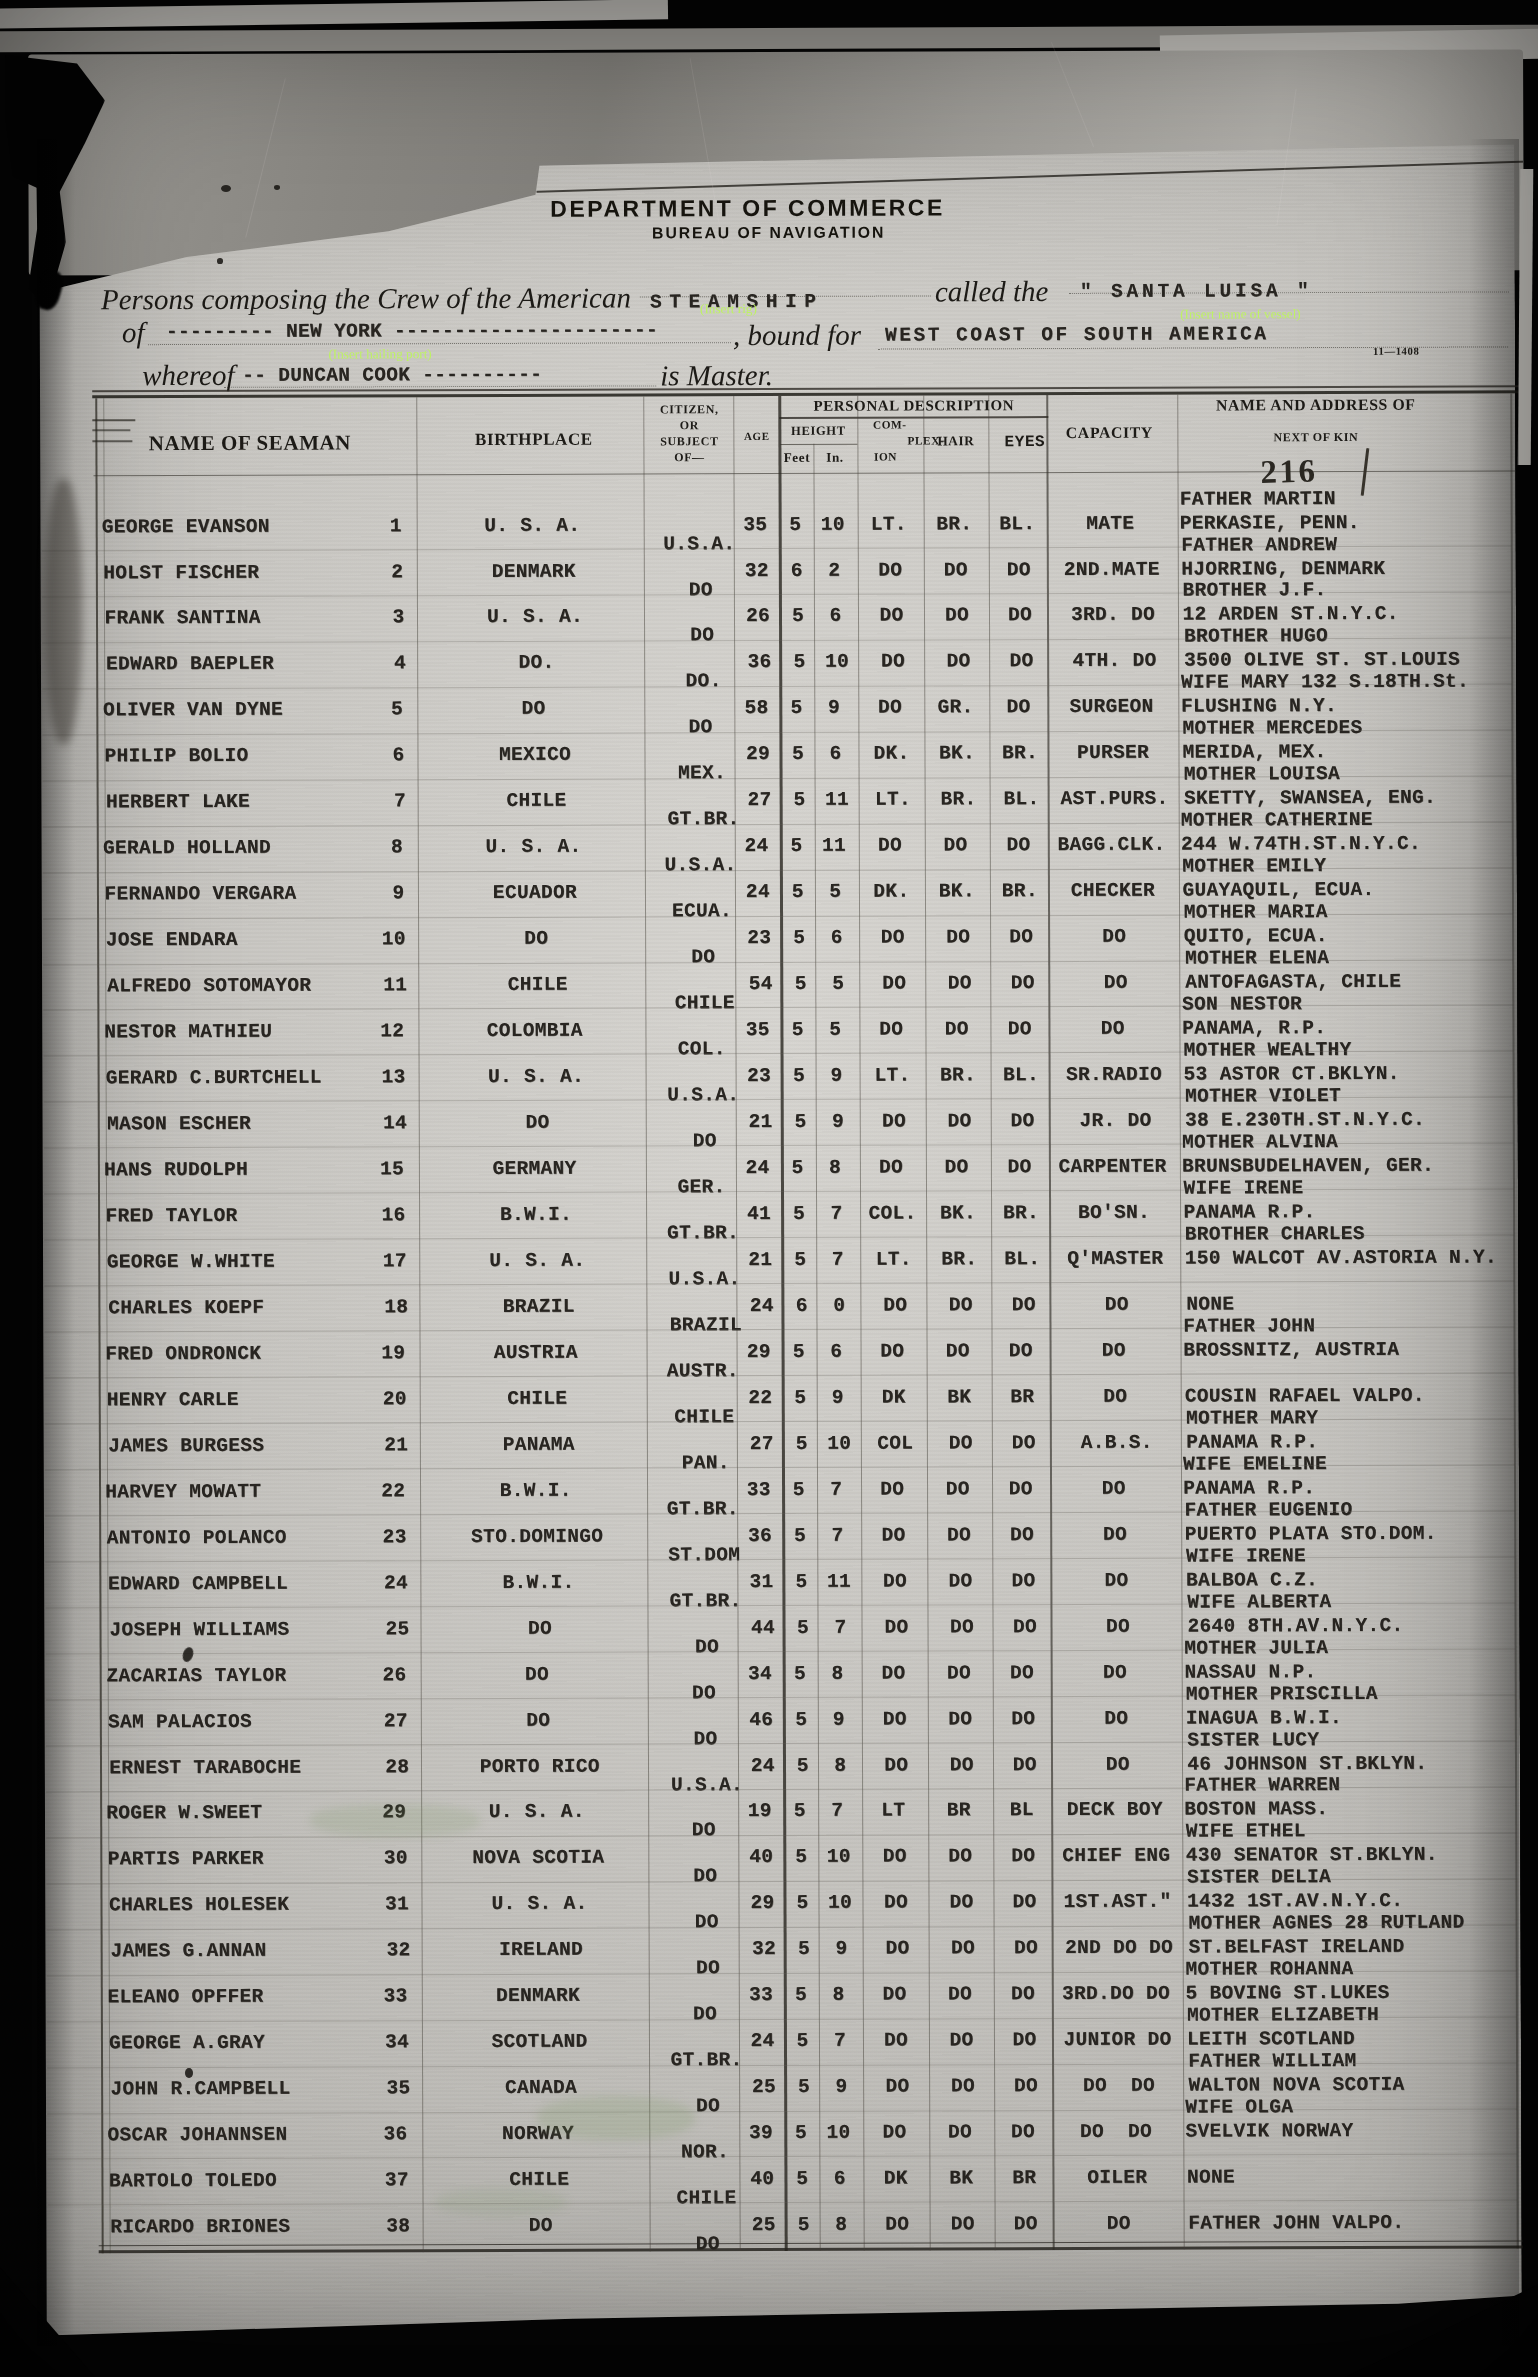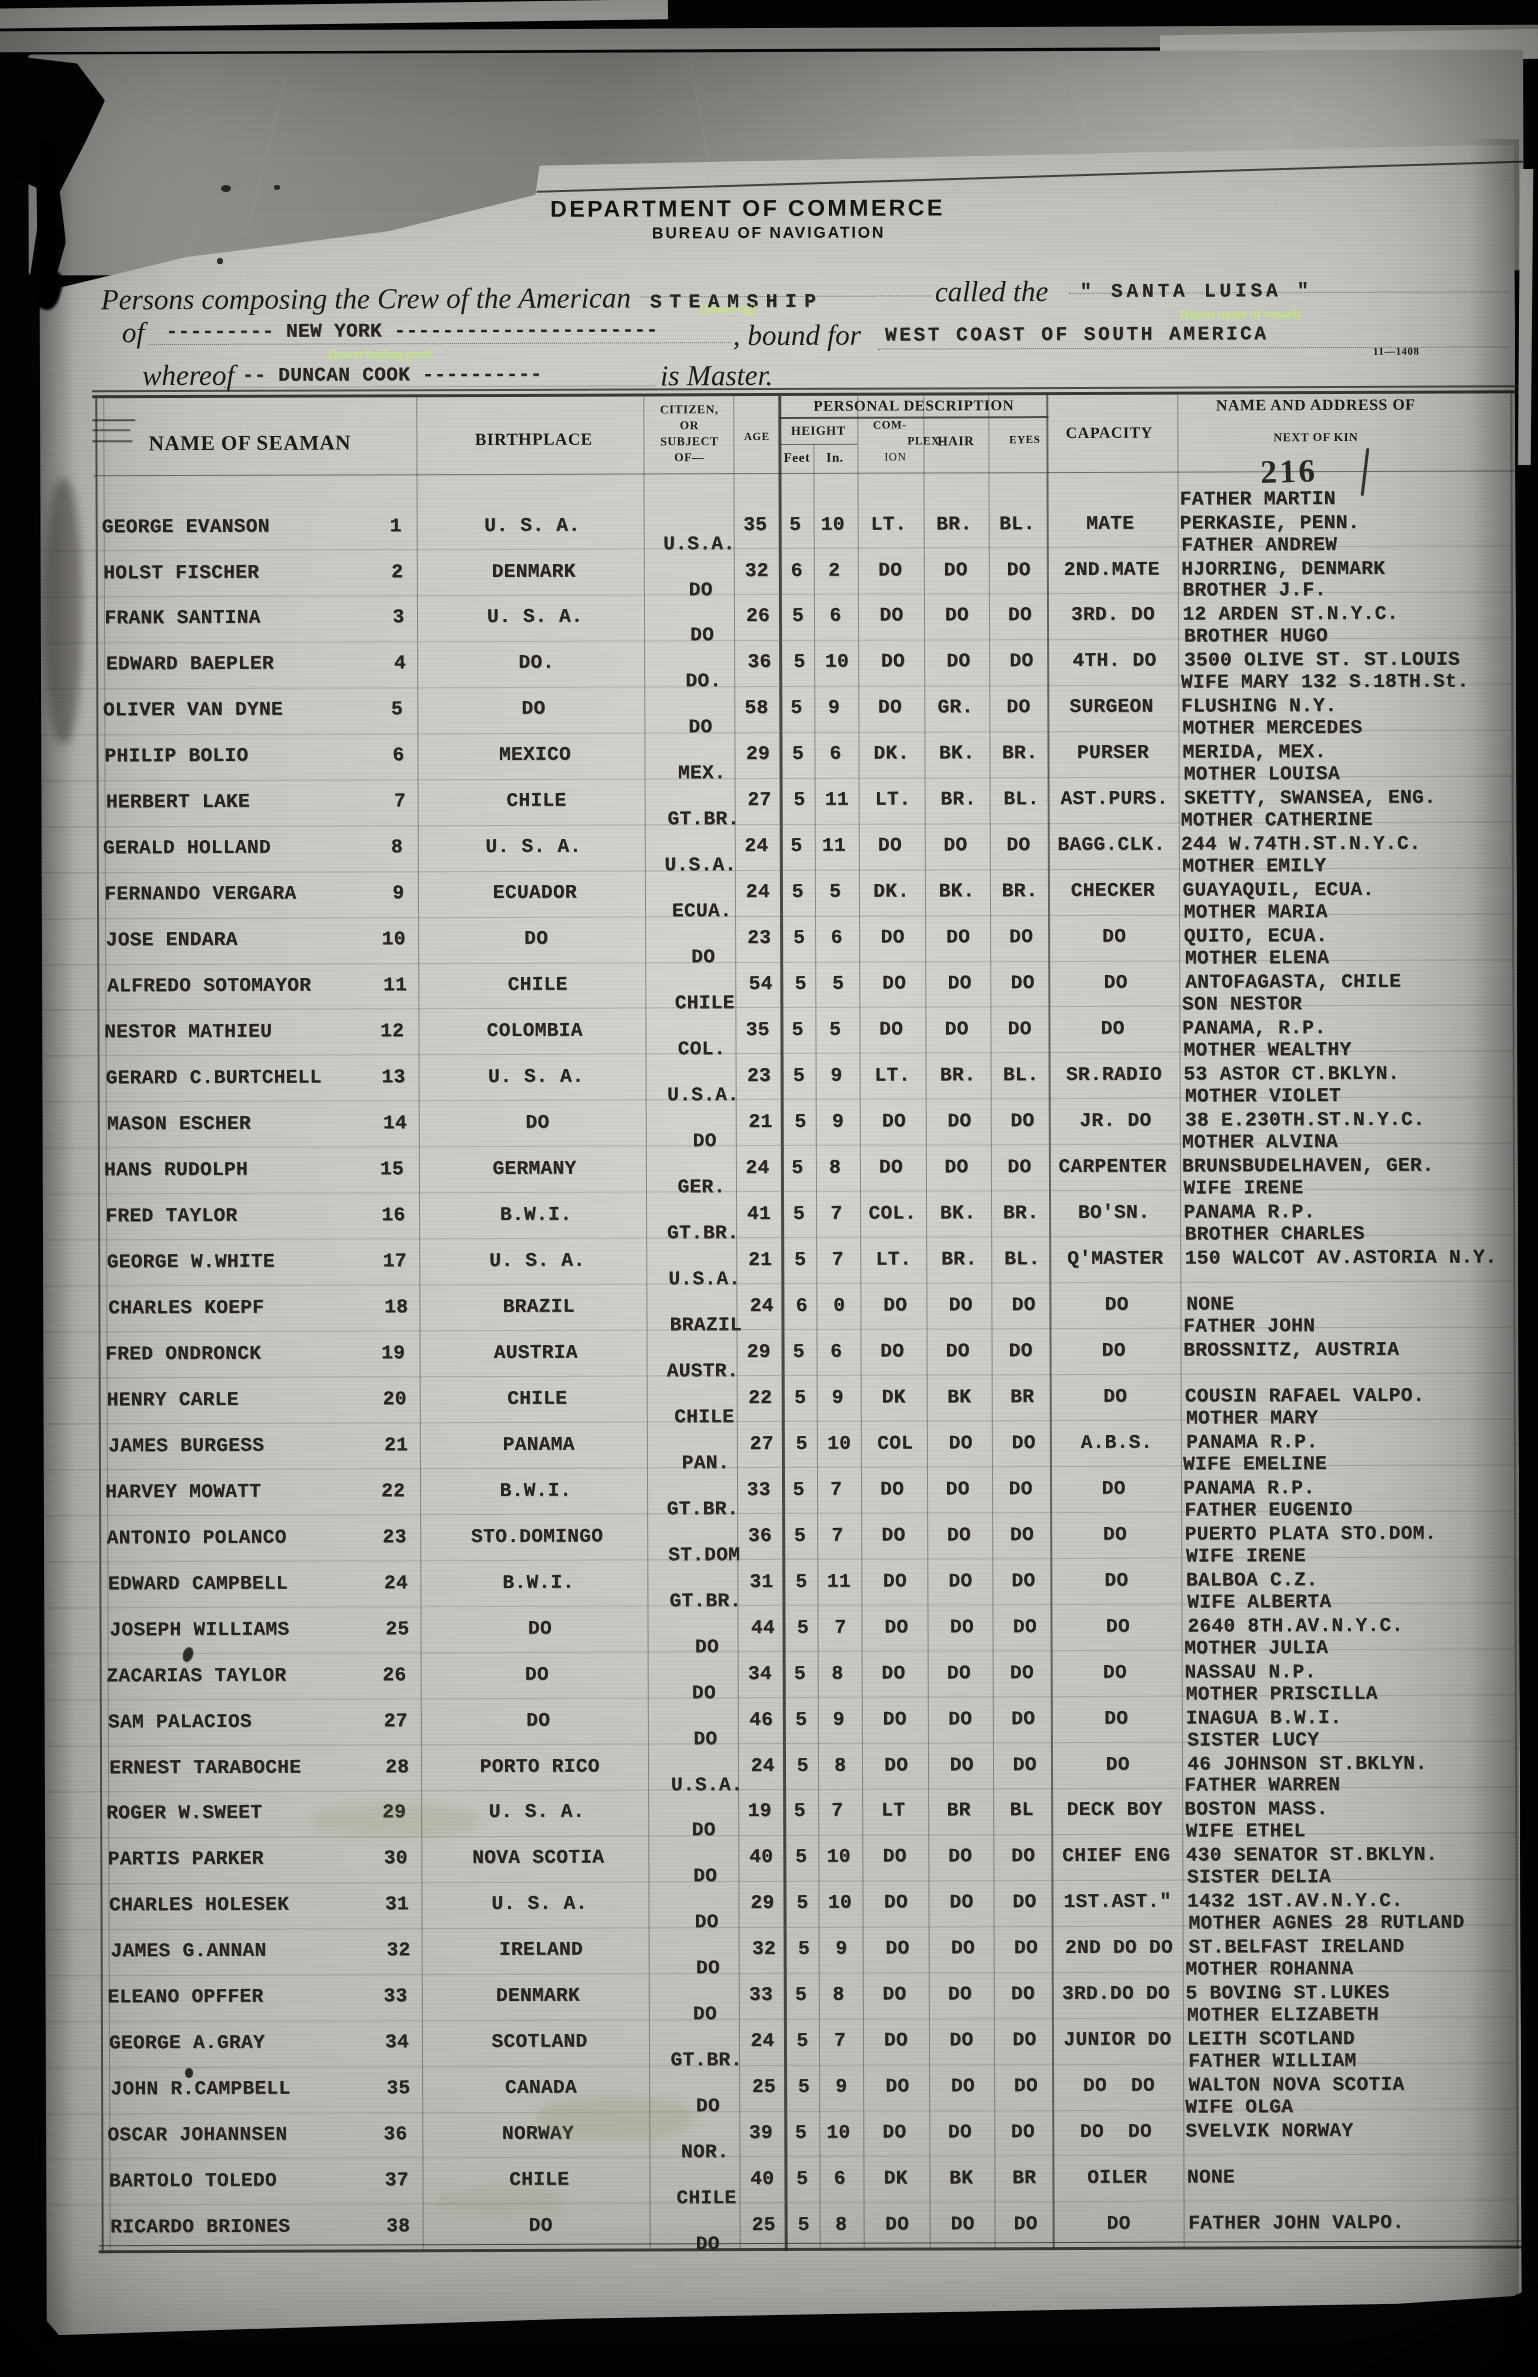--- a/index.html
+++ b/index.html
@@ -124,23 +124,23 @@
     <div class="abs p hdr" style="left:647px;top:418px;width:90px;font-size:12px;font-weight:700;">OR</div>
     <div class="abs p hdr" style="left:647px;top:434px;width:90px;font-size:12px;font-weight:700;">SUBJECT</div>
     <div class="abs p hdr" style="left:647px;top:450px;width:90px;font-size:12px;font-weight:700;">OF—</div>
     <div class="abs p hdr" style="left:736px;top:430px;width:47px;font-size:11px;font-weight:700;">AGE</div>
     <div class="abs p hdr" style="left:782px;top:398px;width:269px;font-size:15px;font-weight:700;">PERSONAL DESCRIPTION</div>
     <div class="abs p hdr" style="left:782px;top:424px;width:78px;font-size:12.6px;font-weight:700;">HEIGHT</div>
     <div class="abs p hdr" style="left:782px;top:450px;width:35px;font-size:13.2px;font-weight:700;">Feet</div>
     <div class="abs p hdr" style="left:818px;top:450px;width:39px;font-size:13.2px;font-weight:700;">In.</div>
     <div class="abs p hdr" style="left:861px;top:419px;width:63px;font-size:11.3px;font-weight:700;">COM-</div>
     <div class="abs p hdr" style="left:861px;top:435px;width:63px;font-size:11.3px;font-weight:700;padding-left:36px;">PLEX-</div>
-    <div class="abs p hdr" style="left:861px;top:451px;width:54px;font-size:11.3px;font-weight:400;margin-left:10px;">ION</div>
+    <div class="abs p hdr" style="left:861px;top:451px;width:54px;font-size:11.3px;font-weight:700;">ION</div>
     <div class="abs p hdr" style="left:927px;top:434px;width:63px;font-size:13.2px;font-weight:700;">HAIR</div>
-    <div class="abs p hdr" style="left:992px;top:434px;width:71px;font-size:11px;font-weight:700;">EYES</div>
+    <div class="abs p hdr" style="left:992px;top:434px;width:71px;font-size:16px;font-weight:700;font-family:Liberation Mono, monospace;">EYES</div>
     <div class="abs p hdr" style="left:1049px;top:425px;width:126px;font-size:15.8px;font-weight:700;">CAPACITY</div>
     <div class="abs p hdr" style="left:1180px;top:398px;width:277px;font-size:15.8px;font-weight:700;">NAME AND ADDRESS OF</div>
     <div class="abs p hdr" style="left:1180px;top:432px;width:277px;font-size:12px;font-weight:700;">NEXT OF KIN</div>
 
     <div class="abs p" style="left:1263px;top:455px;font-size:33px;font-weight:700;letter-spacing:2.5px;color:#2b2822;transform:rotate(-1.5deg);">216</div>
     <div class="abs" style="left:1366px;top:450px;width:2.5px;height:48px;background:#38342c;border-radius:1.3px;transform:rotate(7deg);filter:blur(0.3px);"></div>
 
     <div class="abs" style="left:95px;top:417px;width:43px;height:1.9px;background:rgba(40,38,32,.7);"></div>
     <div class="abs" style="left:95px;top:427px;width:38px;height:1.9px;background:rgba(40,38,32,.6);"></div>
     <div class="abs" style="left:95px;top:438px;width:40px;height:1.9px;background:rgba(40,38,32,.65);"></div>

